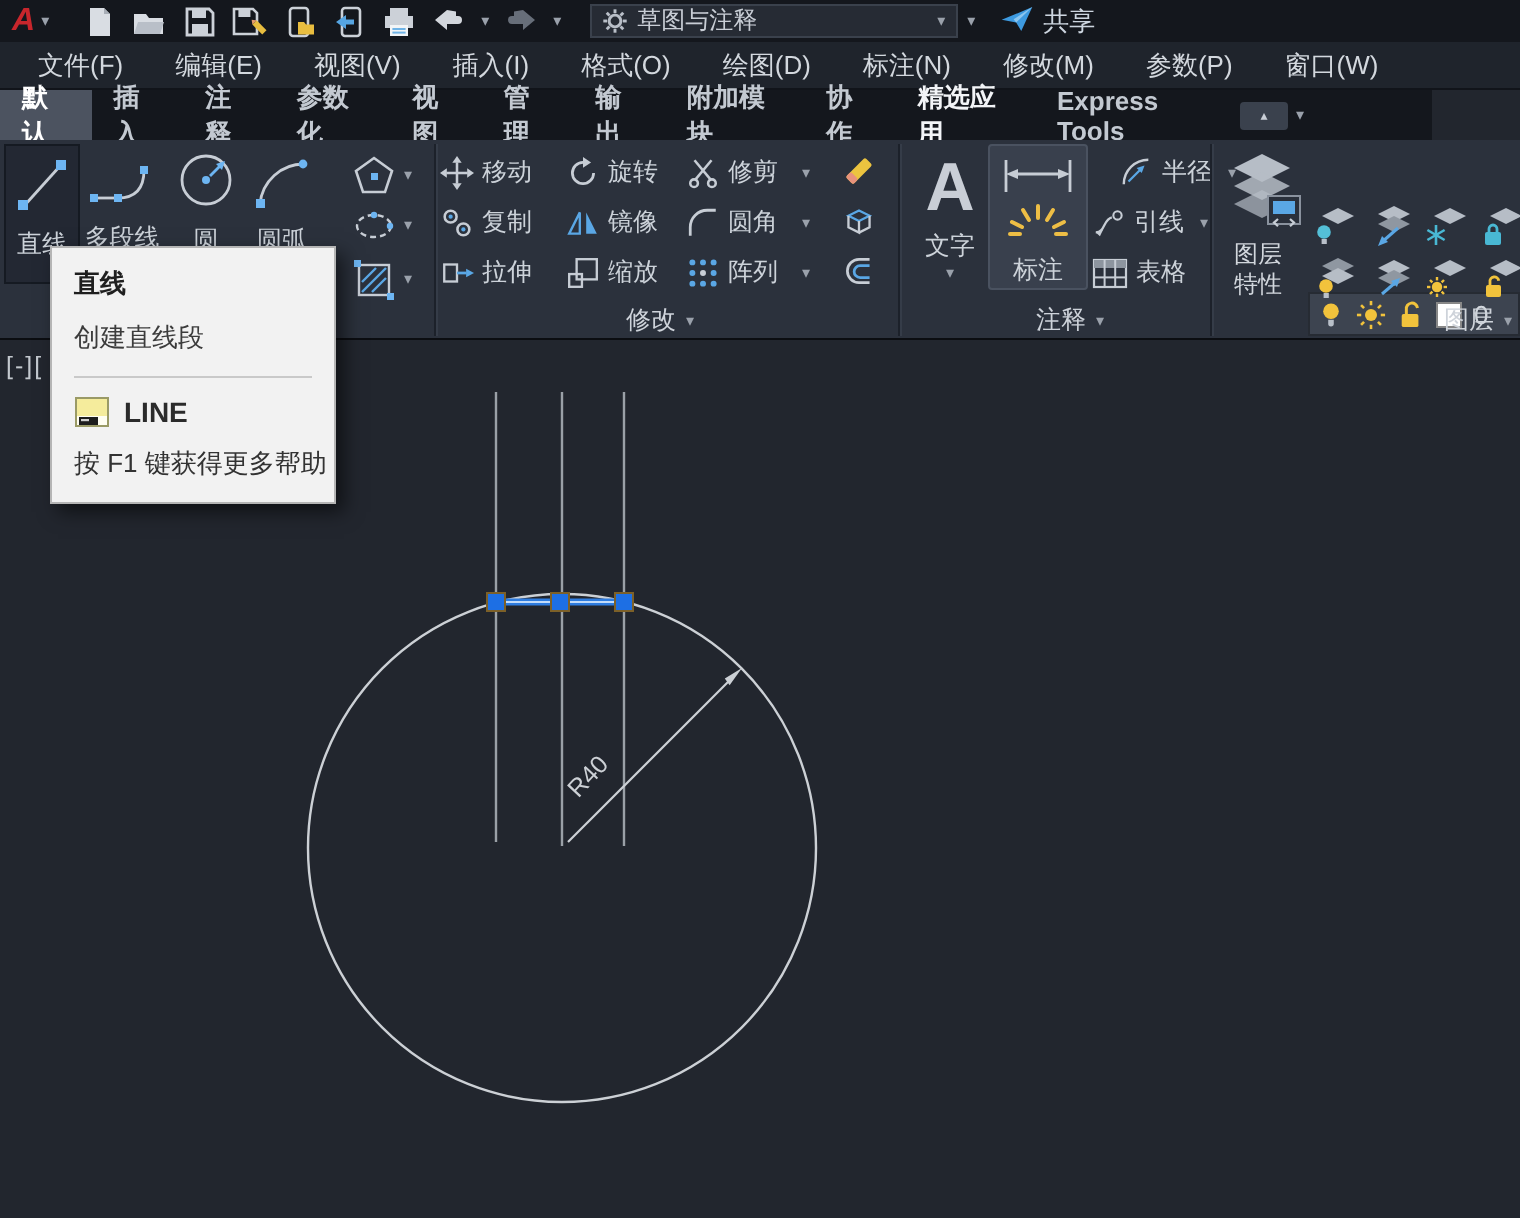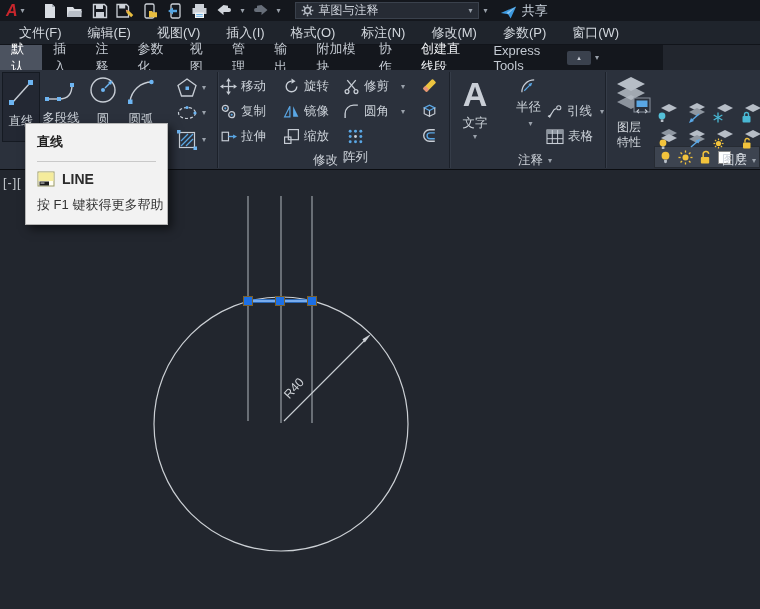--- a/index.html
+++ b/index.html
@@ -11,28 +11,28 @@
   .titlebar { position:absolute; left:0; top:0; width:760px; height:21px; background:#14171d; display:flex; align-items:center; }
   .logo-a { color:#c8262c; font-weight:bold; font-size:16px; font-style:italic; margin-left:6px; line-height:21px; }
   .caret { display:inline-block; color:#9aa1ab; font-size:8px; line-height:1; }
   .caret::after { content:"▾"; }
   .logo-caret { margin-left:3px; }
   .qat { display:flex; align-items:center; gap:7px; margin-left:16px; }
   .qat .btn { width:18px; height:18px; display:flex; align-items:center; justify-content:center; }
   .workspace { margin-left:14px; height:17px; width:184px; background:#262b34; border:1px solid #3a414c; display:flex; align-items:center; padding:0 5px; color:#c9ced6; font-size:12px; gap:5px; }
   .workspace .ws-label { flex:1; }
   .ws-more { margin-left:5px; }
-  .share { display:flex; align-items:flex-end; gap:5px; margin-left:12px; color:#cdd6e0; font-size:13px; }
+  .share { display:flex; align-items:flex-start; gap:5px; margin-left:12px; color:#cdd6e0; font-size:13px; }
 
   
   .menubar { position:absolute; left:0; top:21px; width:760px; height:24px; background:#1f242c; border-bottom:1px solid #11141a; display:flex; align-items:center; padding-left:6px; }
   .menu-item { color:#d3d8de; font-size:13px; padding:0 13px; line-height:24px; cursor:default; }
 
   
-  .tabrow { position:absolute; left:0; top:45px; width:663px; height:25px; background:#14171d; display:flex; align-items:stretch; }
+  .tabrow { position:absolute; left:0; top:45px; width:716px; height:25px; background:#14171d; display:flex; align-items:stretch;font-weight:bold; }
   .tab { color:#c3c9d1; font-size:13px; padding:0 11px; display:flex; align-items:center; }
   .tab.active { background:#4c5360; color:#ffffff; }
   .tab.bright { color:#f2f4f7; }
   .collapse-btn { margin-left:auto; margin-right:64px; display:flex; align-items:center; gap:4px; }
   .collapse-box { width:24px; height:14px; background:#3a414d; border-radius:2px; color:#c9ced6; font-size:7px; display:flex; align-items:center; justify-content:center; }
   .collapse-box::after { content:"▴"; }
 
   
   .ribbon { position:absolute; left:0; top:70px; width:760px; height:100px; background:#2b313c; border-bottom:1px solid #0b0d11; }
   .vsep { position:absolute; top:2px; height:96px; width:1px; background:#1c212a; box-shadow:1px 0 0 #353c48; }
@@ -163,37 +163,38 @@
       <span>共享</span>
     </div>
   </div>
 
   <div class="menubar">
     <span class="menu-item">文件(F)</span>
     <span class="menu-item">编辑(E)</span>
     <span class="menu-item">视图(V)</span>
     <span class="menu-item">插入(I)</span>
     <span class="menu-item">格式(O)</span>
+    <span class="menu-item">绘图(D)</span>
     <span class="menu-item">标注(N)</span>
     <span class="menu-item">修改(M)</span>
     <span class="menu-item">参数(P)</span>
     <span class="menu-item">窗口(W)</span>
   </div>
 
   <div class="tabrow">
     <span class="tab active">默认</span>
     <span class="tab">插入</span>
     <span class="tab">注释</span>
     <span class="tab">参数化</span>
     <span class="tab">视图</span>
     <span class="tab">管理</span>
     <span class="tab">输出</span>
     <span class="tab">附加模块</span>
     <span class="tab">协作</span>
-    <span class="tab bright">创建直线段</span>
+    <span class="tab bright">精选应用</span>
     <span class="tab">Express Tools</span>
     <span class="collapse-btn">
         <span class="collapse-box"></span>
         <span class="caret"></span>
       </span>
   </div>
 
   <div class="ribbon">
 
     <div class="bigbtn hl-line" style="left:2px; top:2px; height:70px; padding-top:5px;">
@@ -348,21 +349,21 @@
         </svg>
       <span class="tool-label">拉伸</span>
     </div>
     <div class="abs flexrow" style="left:283px; top:58px;">
       <svg width="17" height="17" viewBox="0 0 16 16">
           <rect x="1.5" y="8.5" width="6" height="6" fill="none" stroke="#c7cdd5" stroke-width="1.1"></rect>
           <rect x="5" y="1.5" width="9.5" height="9.5" fill="none" stroke="#c7cdd5" stroke-width="1.1"></rect>
         </svg>
       <span class="tool-label">缩放</span>
     </div>
-    <div class="abs flexrow" style="left:343px; top:58px;flex-direction:column;">
+    <div class="abs flexrow" style="left:343px; top:58px;">
       <svg width="17" height="17" viewBox="0 0 16 16">
           <g fill="#5aa7e5">
             <circle cx="3" cy="3" r="1.4"></circle>
             <circle cx="8" cy="3" r="1.4"></circle>
             <circle cx="13" cy="3" r="1.4"></circle>
             <circle cx="3" cy="8" r="1.4"></circle>
             <circle cx="13" cy="8" r="1.4"></circle>
             <circle cx="3" cy="13" r="1.4"></circle>
             <circle cx="8" cy="13" r="1.4"></circle>
             <circle cx="13" cy="13" r="1.4"></circle>
@@ -384,21 +385,44 @@
         <span class="caret"></span>
     </div>
 
     <div class="vsep" style="left:449px;"></div>
 
     <div class="bigbtn" style="left:456px; top:4px;">
       <span style="display:block; font-size:34px; line-height:40px; color:#c9ced6; font-weight:bold;">A</span>
       <span class="tool-label">文字</span>
       <span class="caret" style="display:block; margin:1px auto 0;"></span>
     </div>
-    <div class="abs flexrow" style="left:516px; top:8px;flex-direction:column;">
+    <div class="bigbtn hl-dim" style="left:494px; top:2px; height:73px; padding-top:2px; width:50px;">
+      <svg width="44" height="46" viewBox="0 0 44 46">
+          <g stroke="#c7cdd5" stroke-width="1.4">
+            <line x1="6" y1="5" x2="6" y2="21"></line>
+            <line x1="38" y1="5" x2="38" y2="21"></line>
+            <line x1="10" y1="12" x2="34" y2="12"></line>
+          </g>
+          <g fill="#c7cdd5">
+            <polygon points="6,12 12,9.5 12,14.5"></polygon>
+            <polygon points="38,12 32,9.5 32,14.5"></polygon>
+          </g>
+          <g stroke="#eebe45" stroke-width="2" stroke-linecap="round">
+            <line x1="22" y1="28" x2="22" y2="34"></line>
+            <line x1="14.5" y1="30" x2="17.5" y2="35"></line>
+            <line x1="29.5" y1="30" x2="26.5" y2="35"></line>
+            <line x1="9" y1="36" x2="14" y2="38.5"></line>
+            <line x1="35" y1="36" x2="30" y2="38.5"></line>
+            <line x1="8" y1="42" x2="13" y2="42"></line>
+            <line x1="36" y1="42" x2="31" y2="42"></line>
+          </g>
+        </svg>
+      <span class="tool-label">标注</span>
+    </div>
+    <div class="abs flexrow" style="left:560px; top:8px;">
       <svg width="17" height="17" viewBox="0 0 18 18">
           <path d="M2 15 A13 13 0 0 1 15 2" fill="none" stroke="#c7cdd5" stroke-width="1.3"></path>
           <line x1="4.5" y1="13.5" x2="11" y2="7" stroke="#5aa7e5" stroke-width="1.2"></line>
           <polygon points="13,5 8.8,6.3 11.5,9" fill="#5aa7e5"></polygon>
         </svg>
       <span class="tool-label">半径</span>
       <span class="caret" style="margin-left:4px;"></span>
     </div>
     <div class="abs flexrow" style="left:546px; top:33px;">
       <svg width="17" height="17" viewBox="0 0 18 18">
@@ -560,20 +584,21 @@
       <g stroke="#7c6028" stroke-width="1" fill="#1d6fe4">
         <rect x="243.5" y="126.5" width="9" height="9"></rect>
         <rect x="275.5" y="126.5" width="9" height="9"></rect>
         <rect x="307.5" y="126.5" width="9" height="9"></rect>
       </g>
     </svg>
   </div>
 
   <div class="tooltip">
     <div class="tt-title">直线</div>
+    <div class="tt-desc">创建直线段</div>
     <hr class="tt-hr">
     <div class="tt-cmd">
       <svg width="18" height="16" viewBox="0 0 18 16">
           <rect x="1" y="1" width="16" height="14" fill="#fffef2" stroke="#9a9a66"></rect>
           <rect x="1.5" y="1.5" width="15" height="8.5" fill="#f5ec9c"></rect>
           <rect x="2.5" y="10.5" width="9.5" height="4" fill="#1d1d1d"></rect>
           <rect x="3.5" y="11.5" width="4" height="1.1" fill="#cfcfcf"></rect>
         </svg>
       <span>LINE</span>
     </div>

